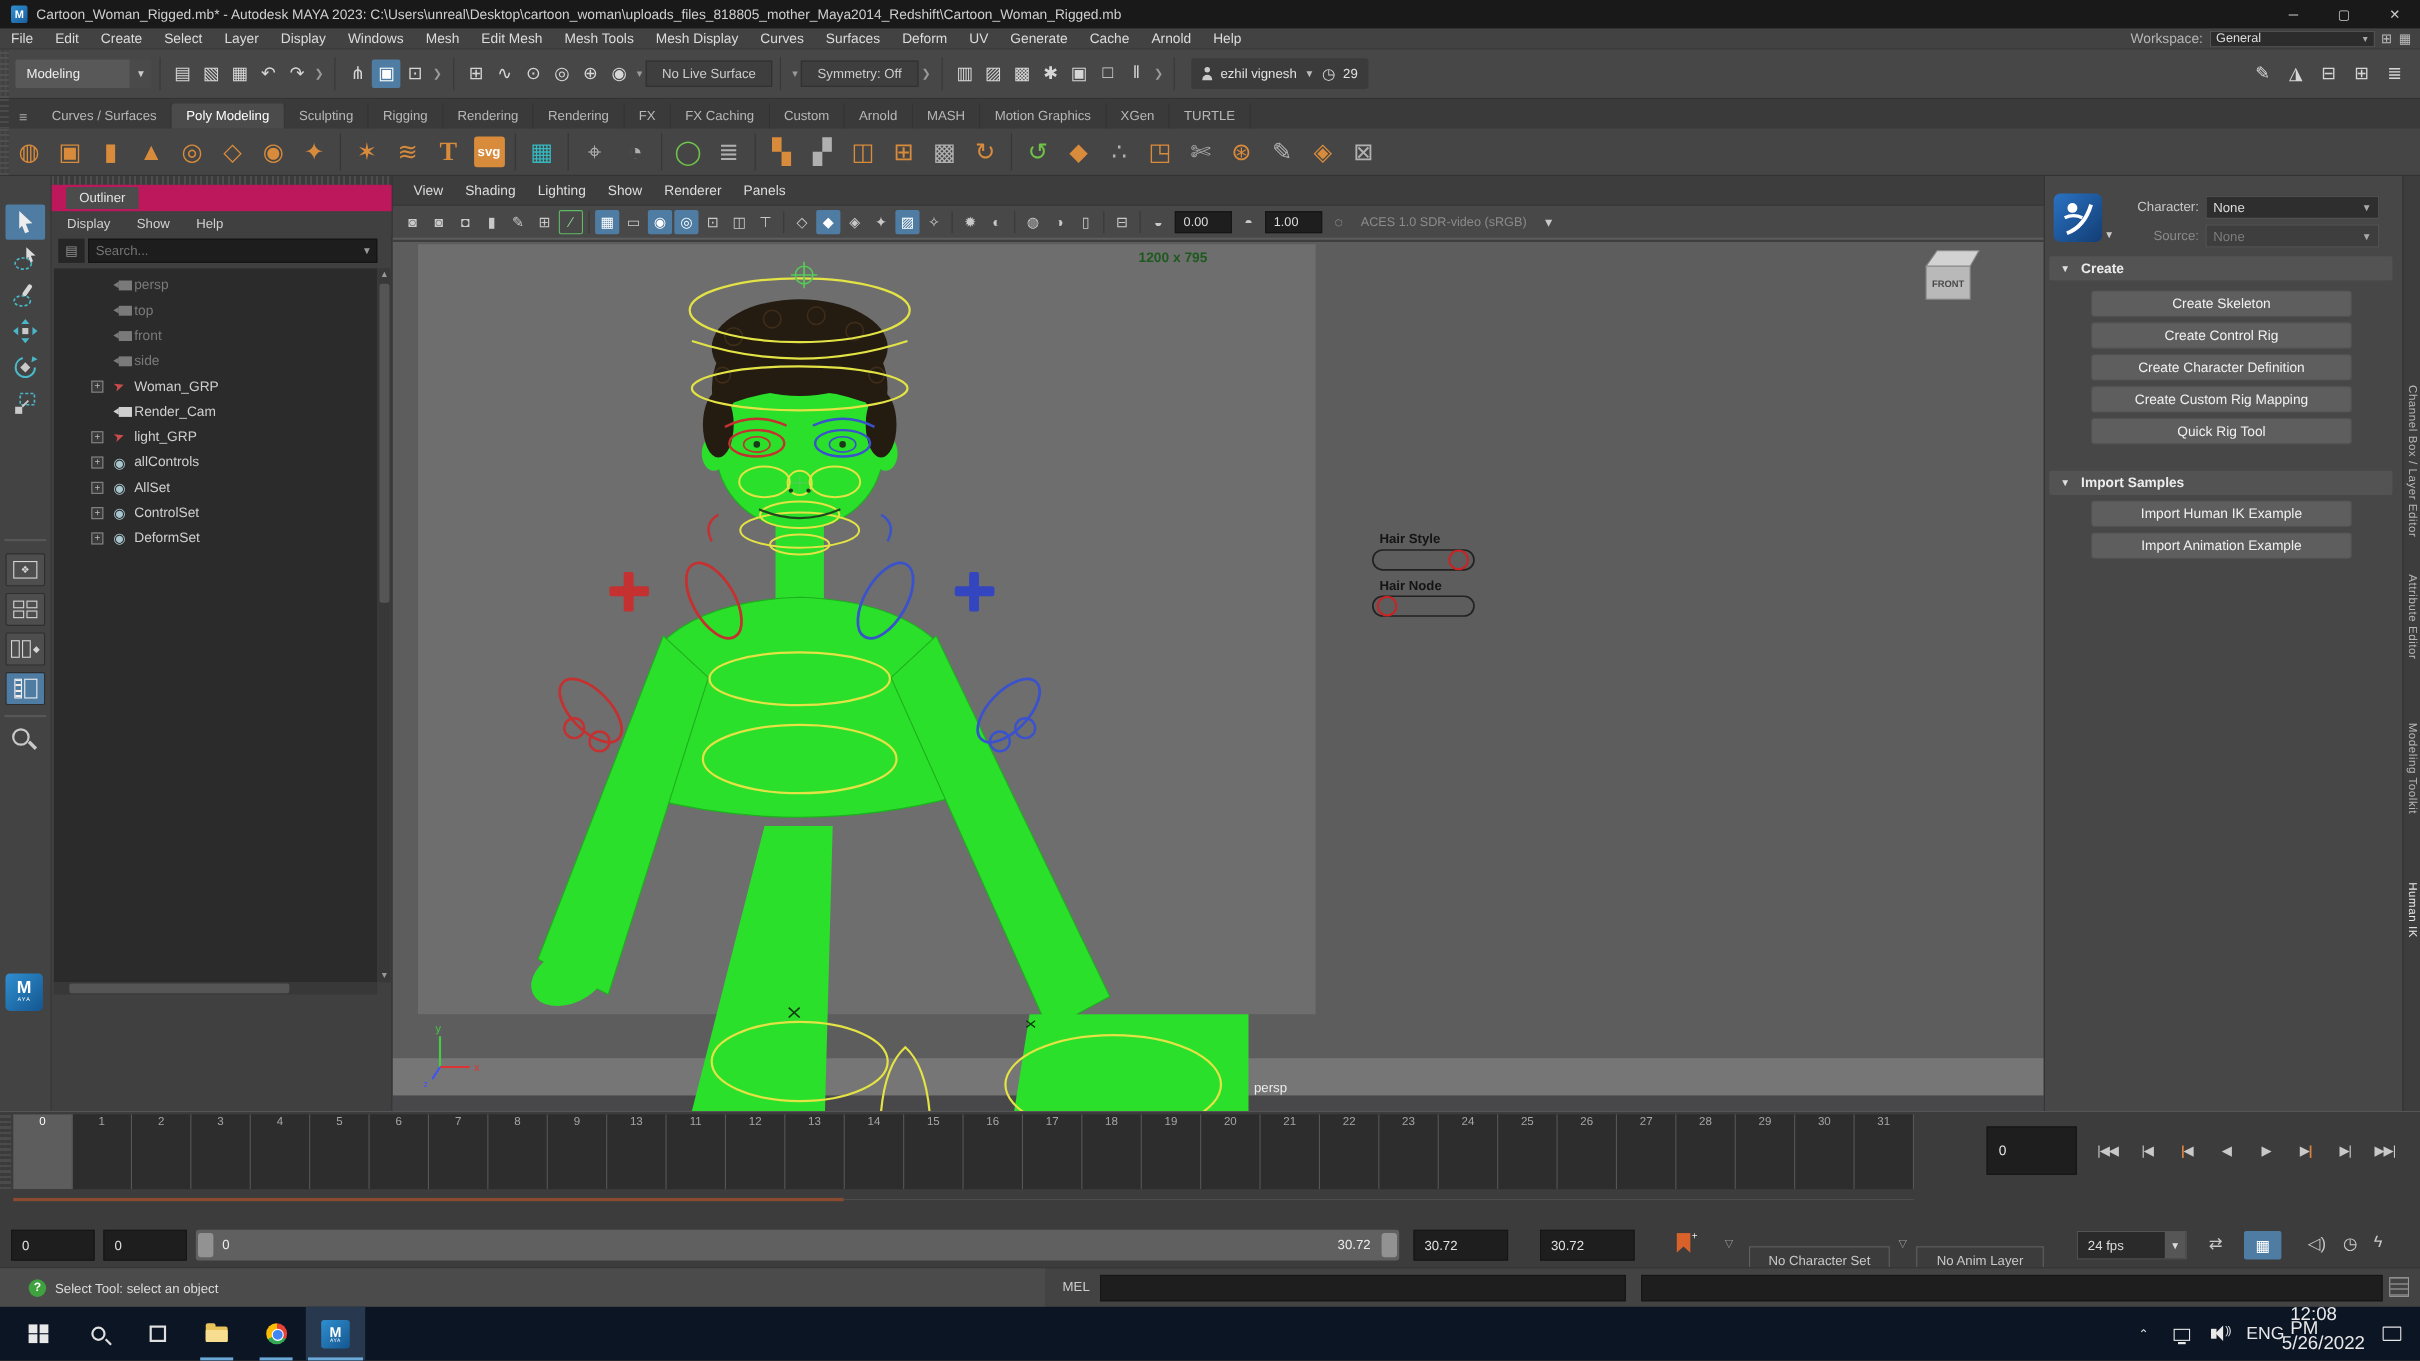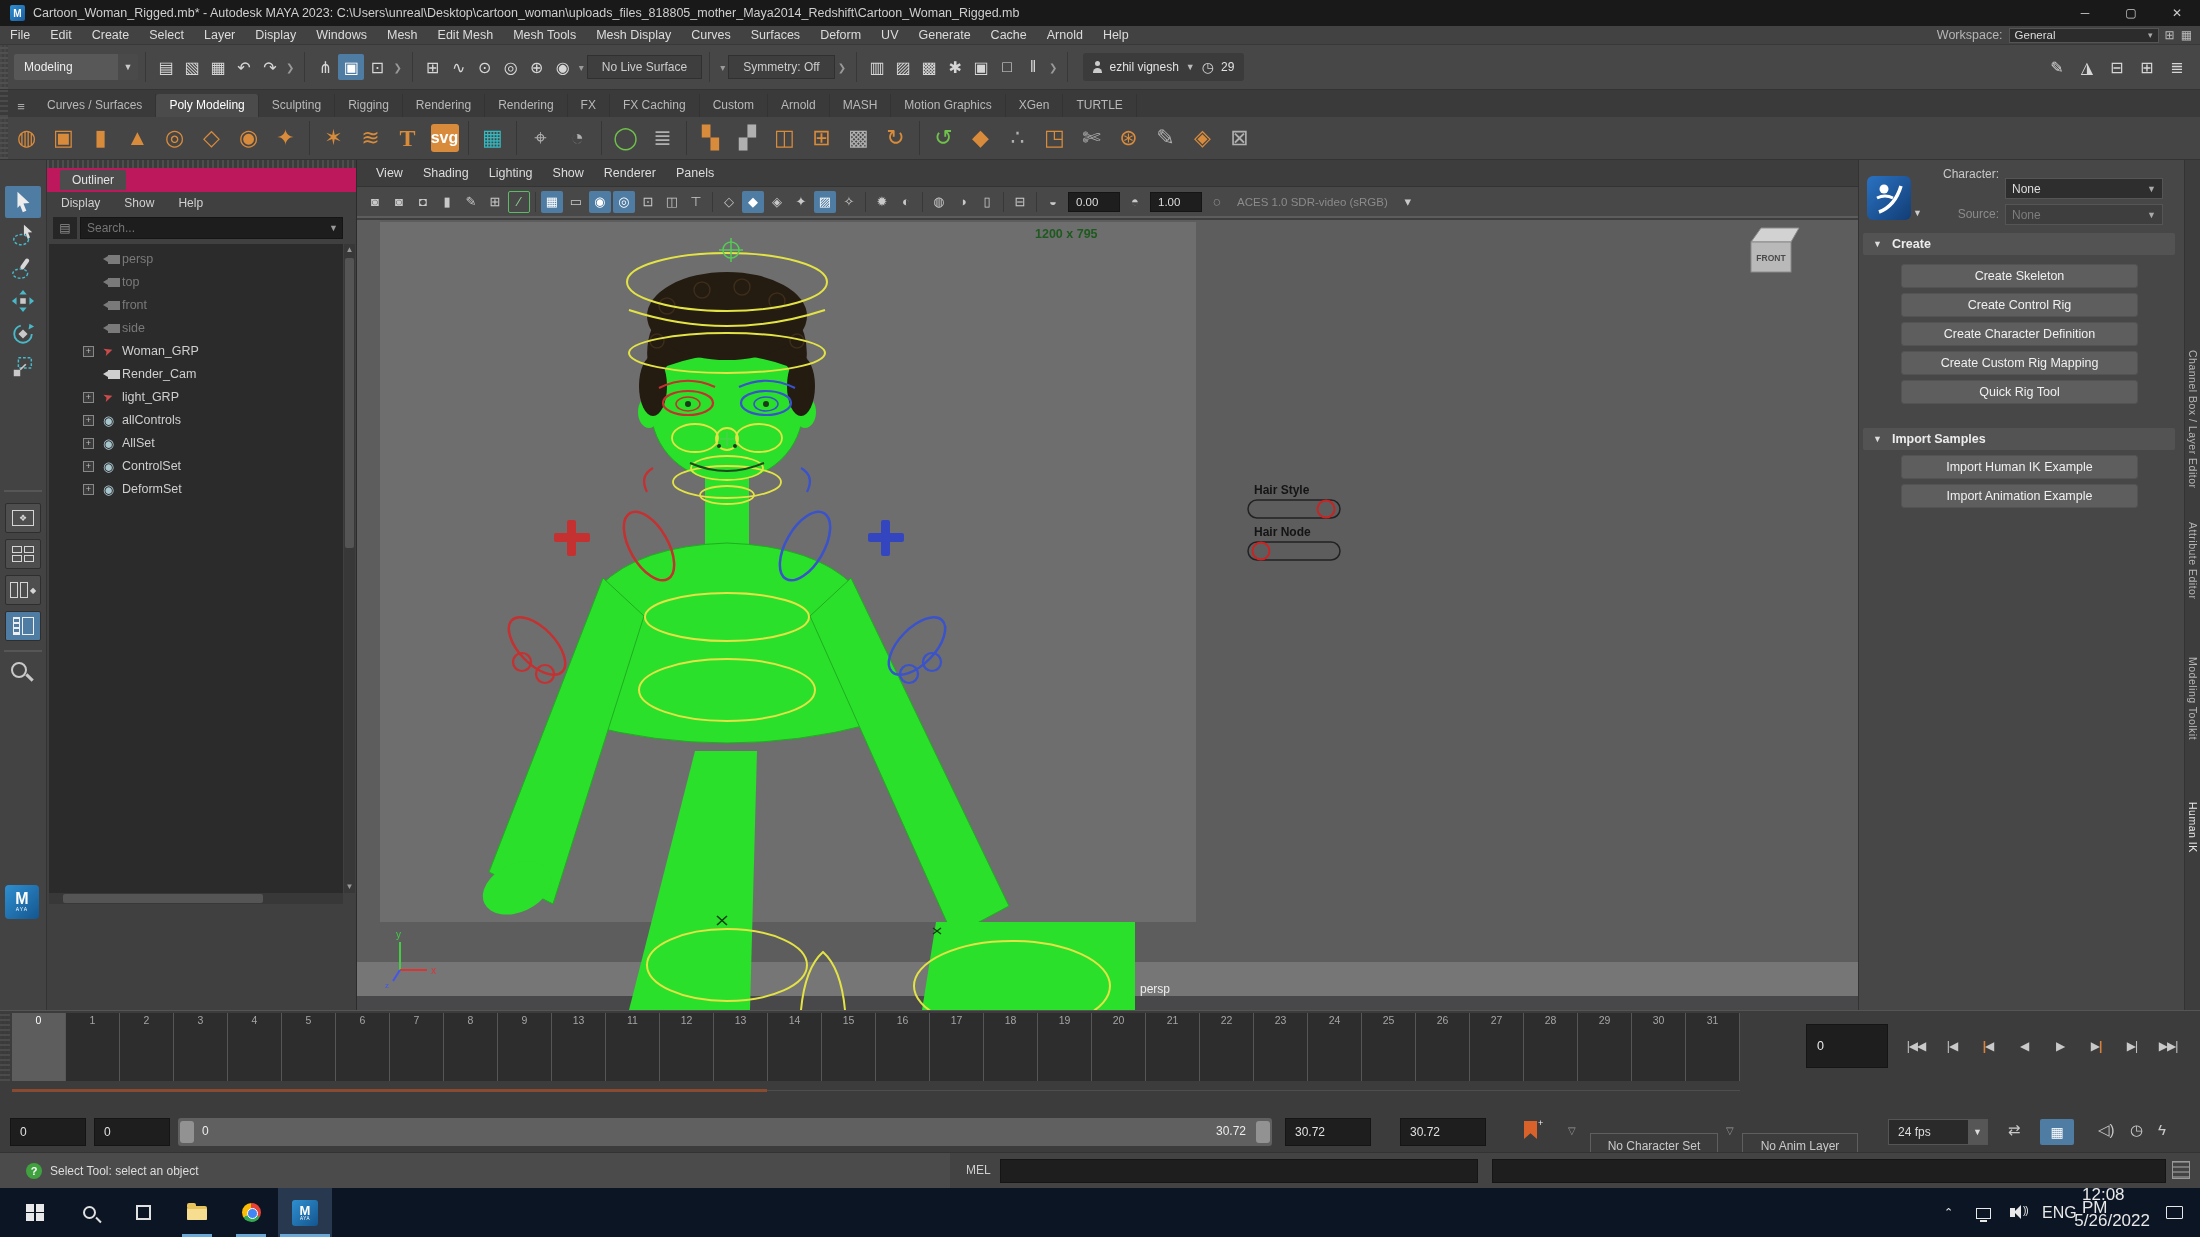--- a/index.html
+++ b/index.html
@@ -40,21 +40,21 @@
   .tb-right{margin-left:auto;display:flex;gap:4px;padding-right:10px;}
   
   .shelftabs{left:0;top:90px;width:2200px;height:27px;background:#3a3a3a;display:flex;align-items:flex-end;font-size:12px;}
   .shmenu{width:26px;color:#aaa;text-align:center;font-size:13px;margin-bottom:3px;}
   .shtab{padding:4px 13px 5px;color:#b8b8b8;border-right:1px solid #333;}
   .shtab.active{background:#4b4b4b;color:#fff;border-radius:3px 3px 0 0;}
   .shelficons{left:0;top:117px;width:2200px;height:43px;background:#454545;border-bottom:1px solid #333;display:flex;align-items:center;}
   .shico{width:34px;height:34px;margin:0 1.5px;display:flex;align-items:center;justify-content:center;font-size:22px;}
   .shsep{width:1px;height:34px;background:#363636;margin:0 5px;}
   .c-o{color:#d98b3c;} .c-t{color:#35b8c0;} .c-g{color:#b0b0b0;} .c-gr{color:#6fc24a;}
-  .svgbadge{width:28px;height:28px;background:#d98b3c;border-radius:3px;color:#fff;font-size:16px;font-weight:bold;display:flex;align-items:center;justify-content:center;}
+  .svgbadge{width:28px;height:28px;background:#d98b3c;border-radius:3px;color:#fff;font-size:12px;font-weight:bold;display:flex;align-items:center;justify-content:center;}
   .serifT{font-family:"Liberation Serif",serif;font-weight:bold;font-size:24px;}
   
   .main{left:0;top:160px;width:2200px;height:850px;}
   .toolbox{left:0;top:0;width:47px;height:850px;background:#434343;border-right:1px solid #333;}
   .tool{position:absolute;left:5px;width:36px;height:32px;display:flex;align-items:center;justify-content:center;border-radius:2px;}
   .tool.active{background:#4f7ca2;}
   .tbx-sep{position:absolute;left:4px;width:38px;height:2px;background:#565656;}
   .laybtn{position:absolute;left:5px;width:36px;height:30px;display:flex;align-items:center;justify-content:center;border:1px solid #2e2e2e;background:#4e4e4e;border-radius:2px;gap:2px;}
   .laybtn.active{background:#4f7ca2;}
   .lp-full{border:1px solid #d5d5d5;width:22px;height:16px;display:flex;align-items:center;justify-content:center;font-size:9px;color:#d5d5d5;}
@@ -726,21 +726,21 @@
 
     <div class="abs humanik">
       <div class="hik-logo">
         <svg width="44" height="44" viewBox="0 0 44 44">
             <path d="M12 36 Q28 30 34 10" stroke="#fff" stroke-width="3.5" fill="none"></path>
             <circle cx="17" cy="13" r="4.5" fill="#fff"></circle>
             <path d="M10 22 Q18 18 26 22" stroke="#fff" stroke-width="3" fill="none"></path>
           </svg>
       </div>
       <div class="hik-caret">▼</div>
-      <div class="hik-lbl" style="left:60px;top:7px">Character:</div>
+      <div class="hik-lbl" style="left:60px;top:21px">Character:</div>
       <div class="hik-dd" style="top:18px">
         <span>None</span>
           <i>▼</i>
       </div>
       <div class="hik-lbl dim" style="left:60px;top:47px">Source:</div>
       <div class="hik-dd dim" style="top:44px">
         <span>None</span>
           <i>▼</i>
       </div>
       <div class="hik-head" style="top:73px">

